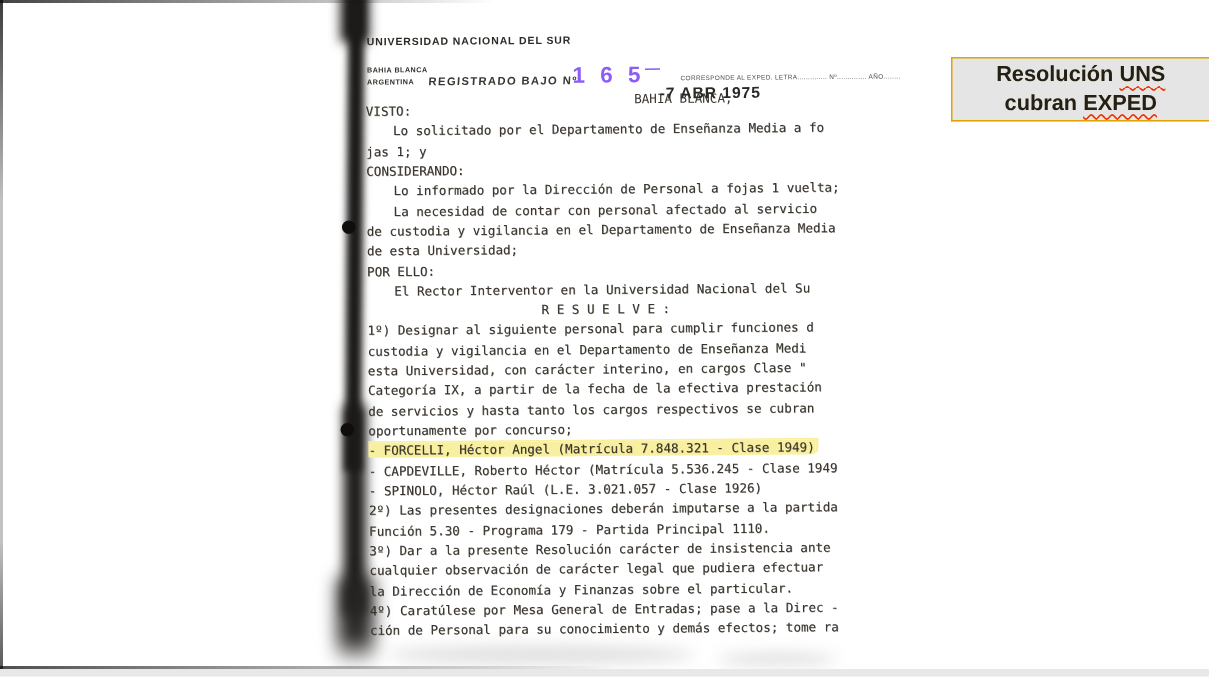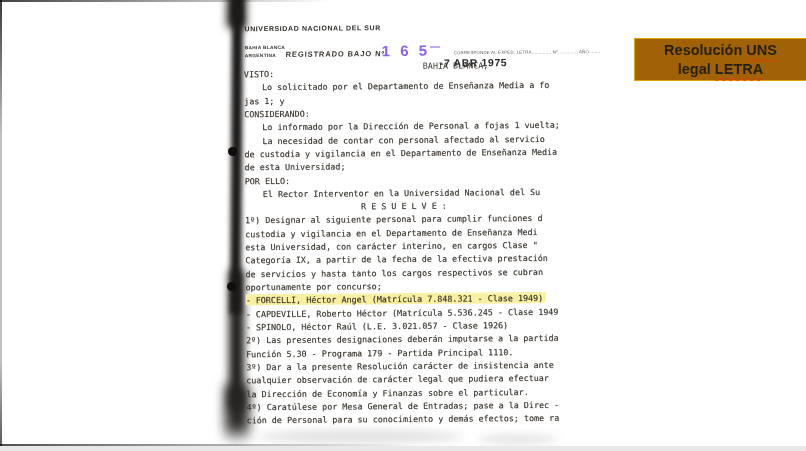--- a/index.html
+++ b/index.html
@@ -41,21 +41,21 @@
   
   .doc-lines{position:absolute;left:245px;top:67px;width:318px;height:363px;overflow:hidden;
     font-family:"DejaVu Sans Mono",monospace;font-size:8.4px;line-height:13.32px;
     color:#3a352e;text-shadow:.3px .3px .35px rgba(58,53,46,.45);}
   .doc-line{white-space:nowrap;height:13.32px;overflow:hidden;}
   .doc-line.indent{padding-left:18px;}
   .doc-line.center{text-align:center;}
   .hl{background:#f8f0a0;box-shadow:0 -2px 0 2px #f8f0a0;border-radius:2px;}
   
   .callout{position:absolute;right:0;top:38px;width:171px;height:41px;
-    background:#a16207;border:1px solid #E2A300;border-right:none;
+    background:#e5e5e5;border:1px solid #E2A300;border-right:none;
     display:flex;flex-direction:column;justify-content:center;align-items:center;
     font-size:14.5px;font-weight:bold;color:#262012;line-height:19px;
     font-family:"Liberation Sans",sans-serif;}
   .squiggle{text-decoration-line:underline;text-decoration-style:wavy;
     text-decoration-color:#f03000;text-decoration-thickness:1px;text-underline-offset:3px;}
 </style>
 </head>
 <body>
 
 <div class="slide">
@@ -111,16 +111,16 @@
         <div class="doc-line">ción de Personal para su conocimiento y demás efectos; tome ra</div>
       </div>
   </div>
 
   <div class="edge-top"></div>
   <div class="edge-bottom"></div>
   <div class="edge-left"></div>
 
   <div class="callout">
     <div><span>Resolución </span><span class="squiggle">UNS</span></div>
-    <div><span>legal </span><span class="squiggle">LETRA</span></div>
+    <div><span>cubran </span><span class="squiggle">EXPED</span></div>
   </div>
 
 </div>
 
 </body></html>

